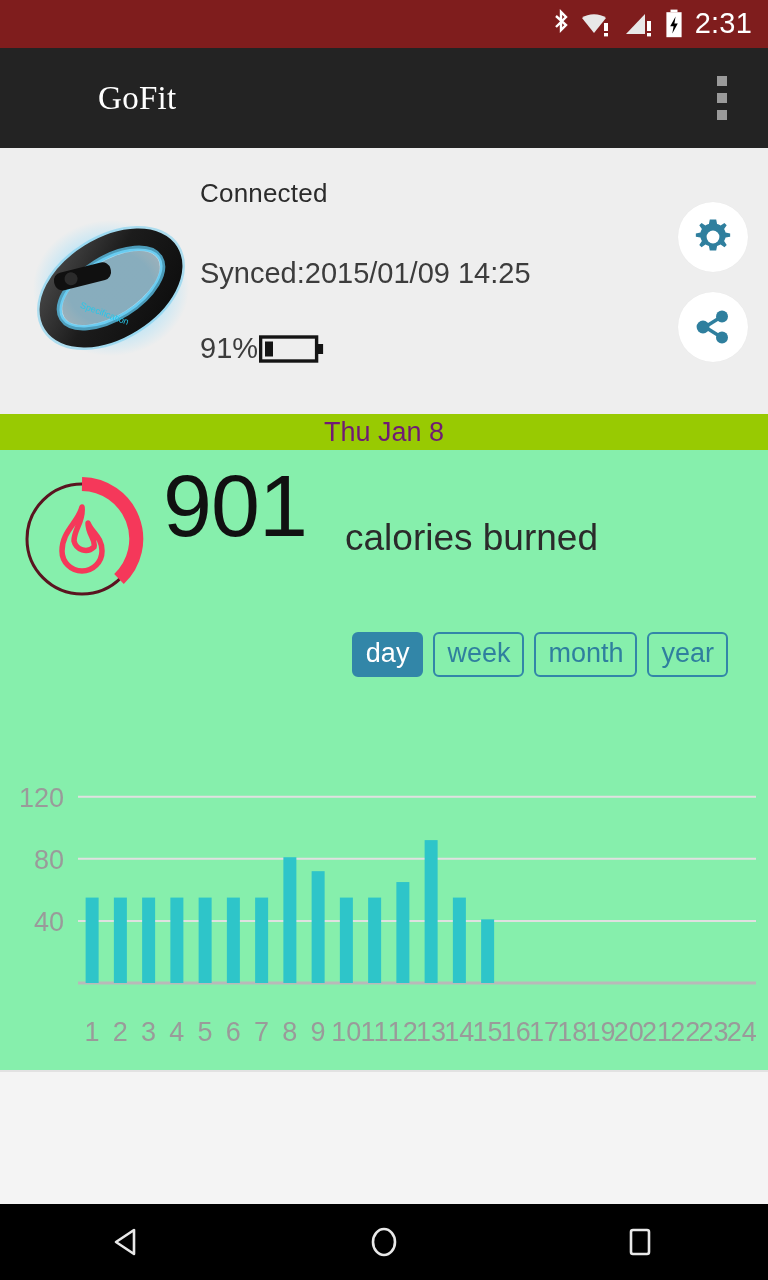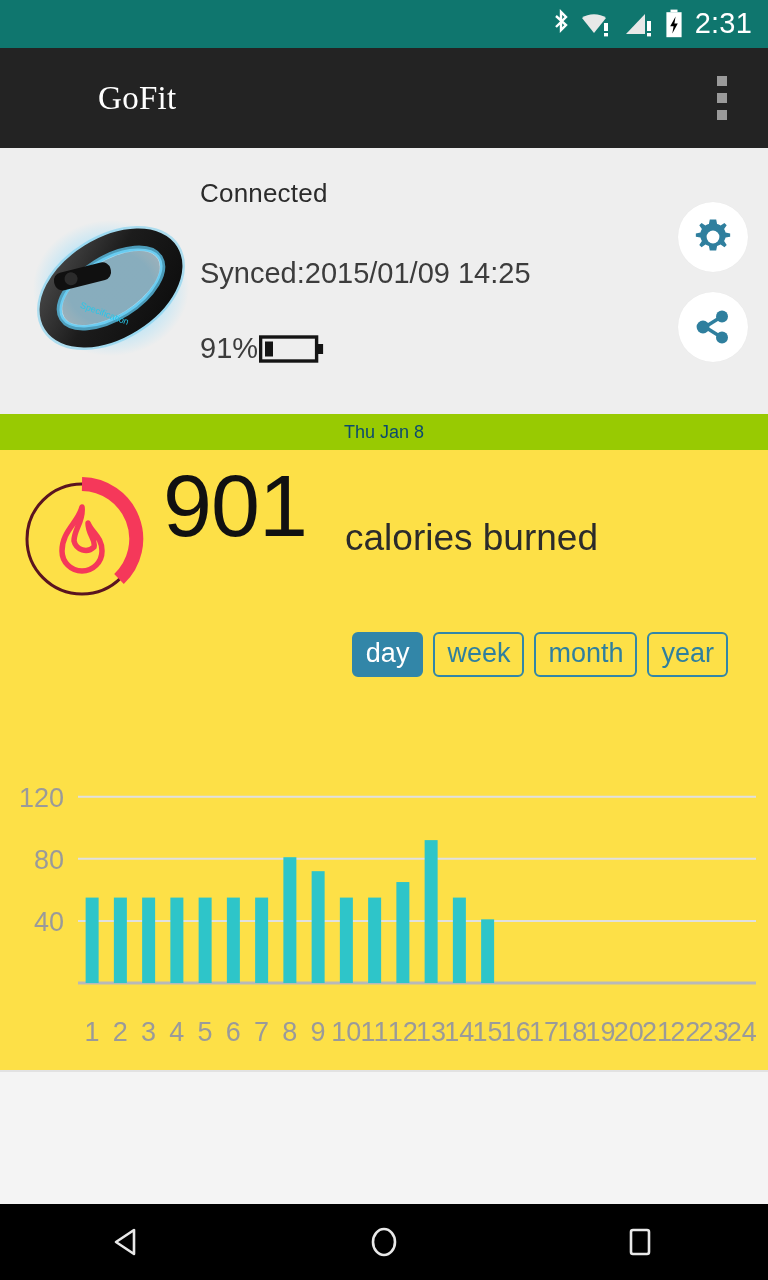--- a/index.html
+++ b/index.html
@@ -8,21 +8,21 @@
     background: #f2f2f2;
     font-family: "Liberation Sans", sans-serif;
     overflow: hidden;
   }
   #app { position: relative; width: 768px; height: 1280px; background: #f4f4f4; }
 
   
   .statusbar {
     position: absolute; top: 0; left: 0;
     width: 768px; height: 48px;
-    background: #0f766e;
+    background: #7f1d1d;
     display: flex; align-items: center; justify-content: flex-end;
     padding-right: 16px;
   }
   .statusbar .sb-icons { display: flex; align-items: center; gap: 9px; }
   .sb-ico { display: block; }
   .sb-clock {
     color: #fff; font-size: 29px; letter-spacing: .2px;
     margin-left: 11px; line-height: 1; position: relative; top: -1px;
   }
 
@@ -81,27 +81,27 @@
   .round-btn.gear { top: 54px; }
   .round-btn.share { top: 144px; }
 
   
   .date-bar {
     position: absolute; top: 414px; left: 0;
     width: 768px; height: 36px;
     background: #98ca02;
     display: flex; align-items: center; justify-content: center;
   }
-  .date-bar span { font-size: 18px; color: #0c4a6e; font-weight: 400; }
+  .date-bar span { font-size: 27px; color: #701a75; font-weight: 400; }
 
   
   .cal-card {
     position: absolute; top: 450px; left: 0;
     width: 768px; height: 622px;
-    background: #fde047;
+    background: #86efac;
     border-bottom: 2px solid #e2e2e2;
   }
   .metric-row { position: absolute; top: 15px; left: 0; width: 768px; height: 130px; }
   .ring-icon { position: absolute; left: 18px; top: 10px; }
   .metric-value {
     position: absolute; left: 163px; top: -10px;
     font-size: 88px; color: #111; font-weight: 400; letter-spacing: -1px;
   }
   .metric-label {
     position: absolute; left: 345px; top: 52px;

